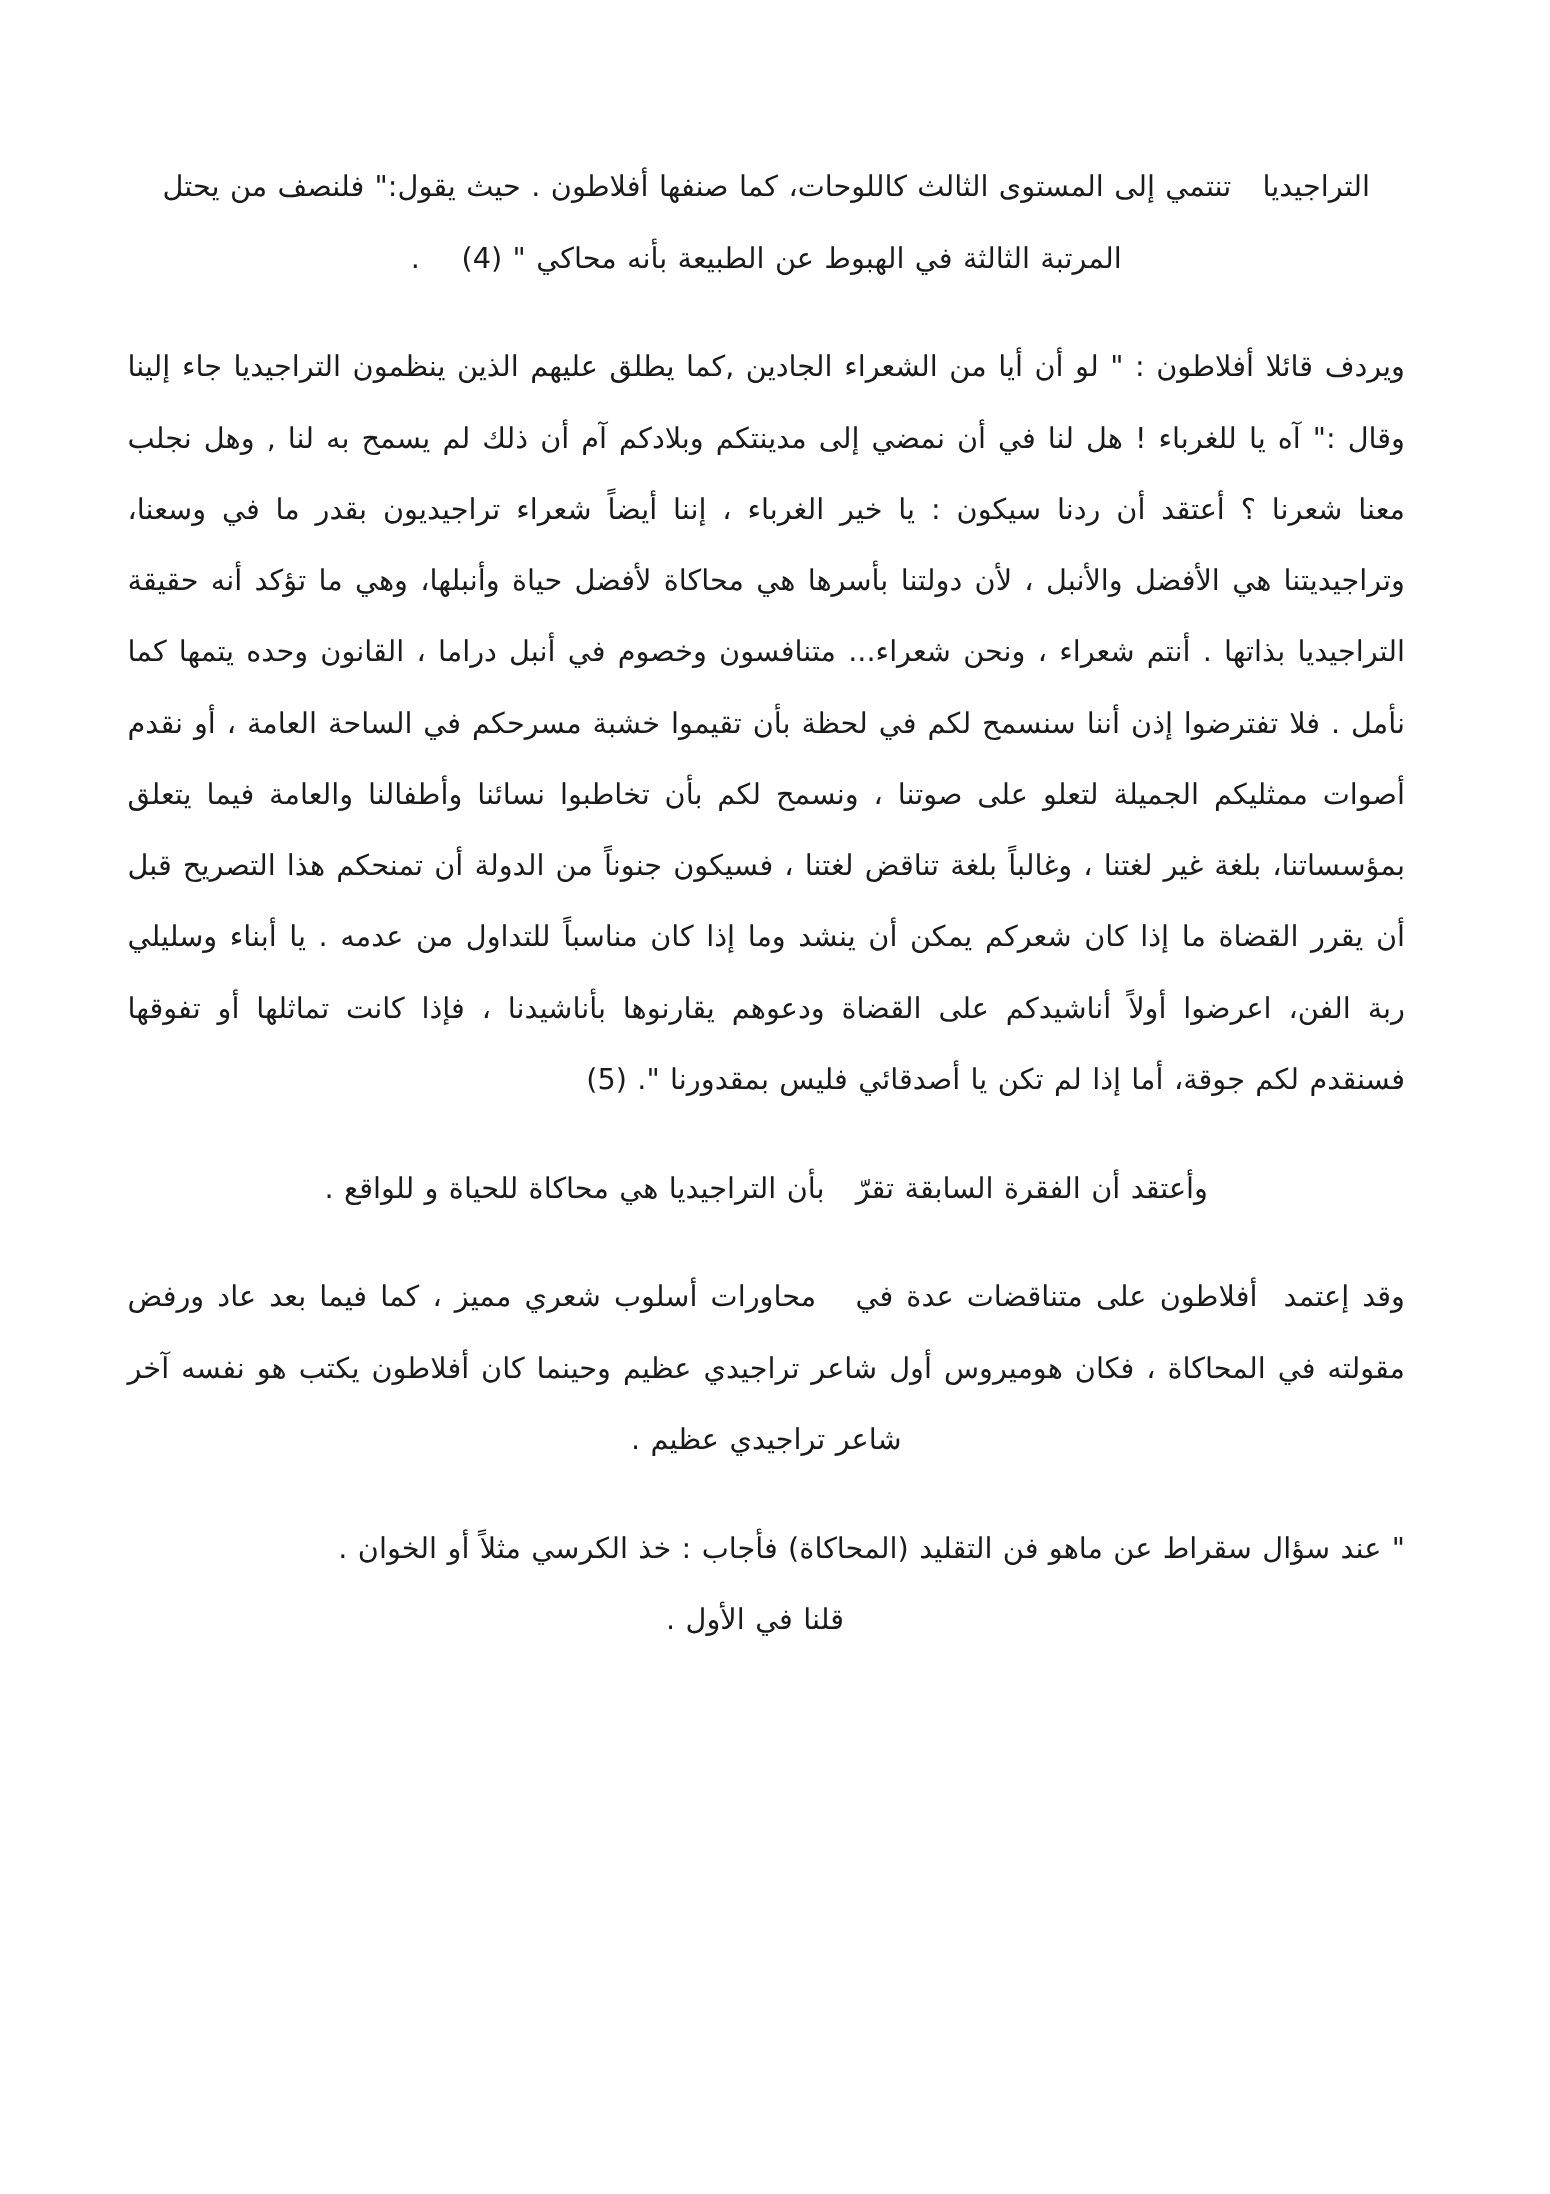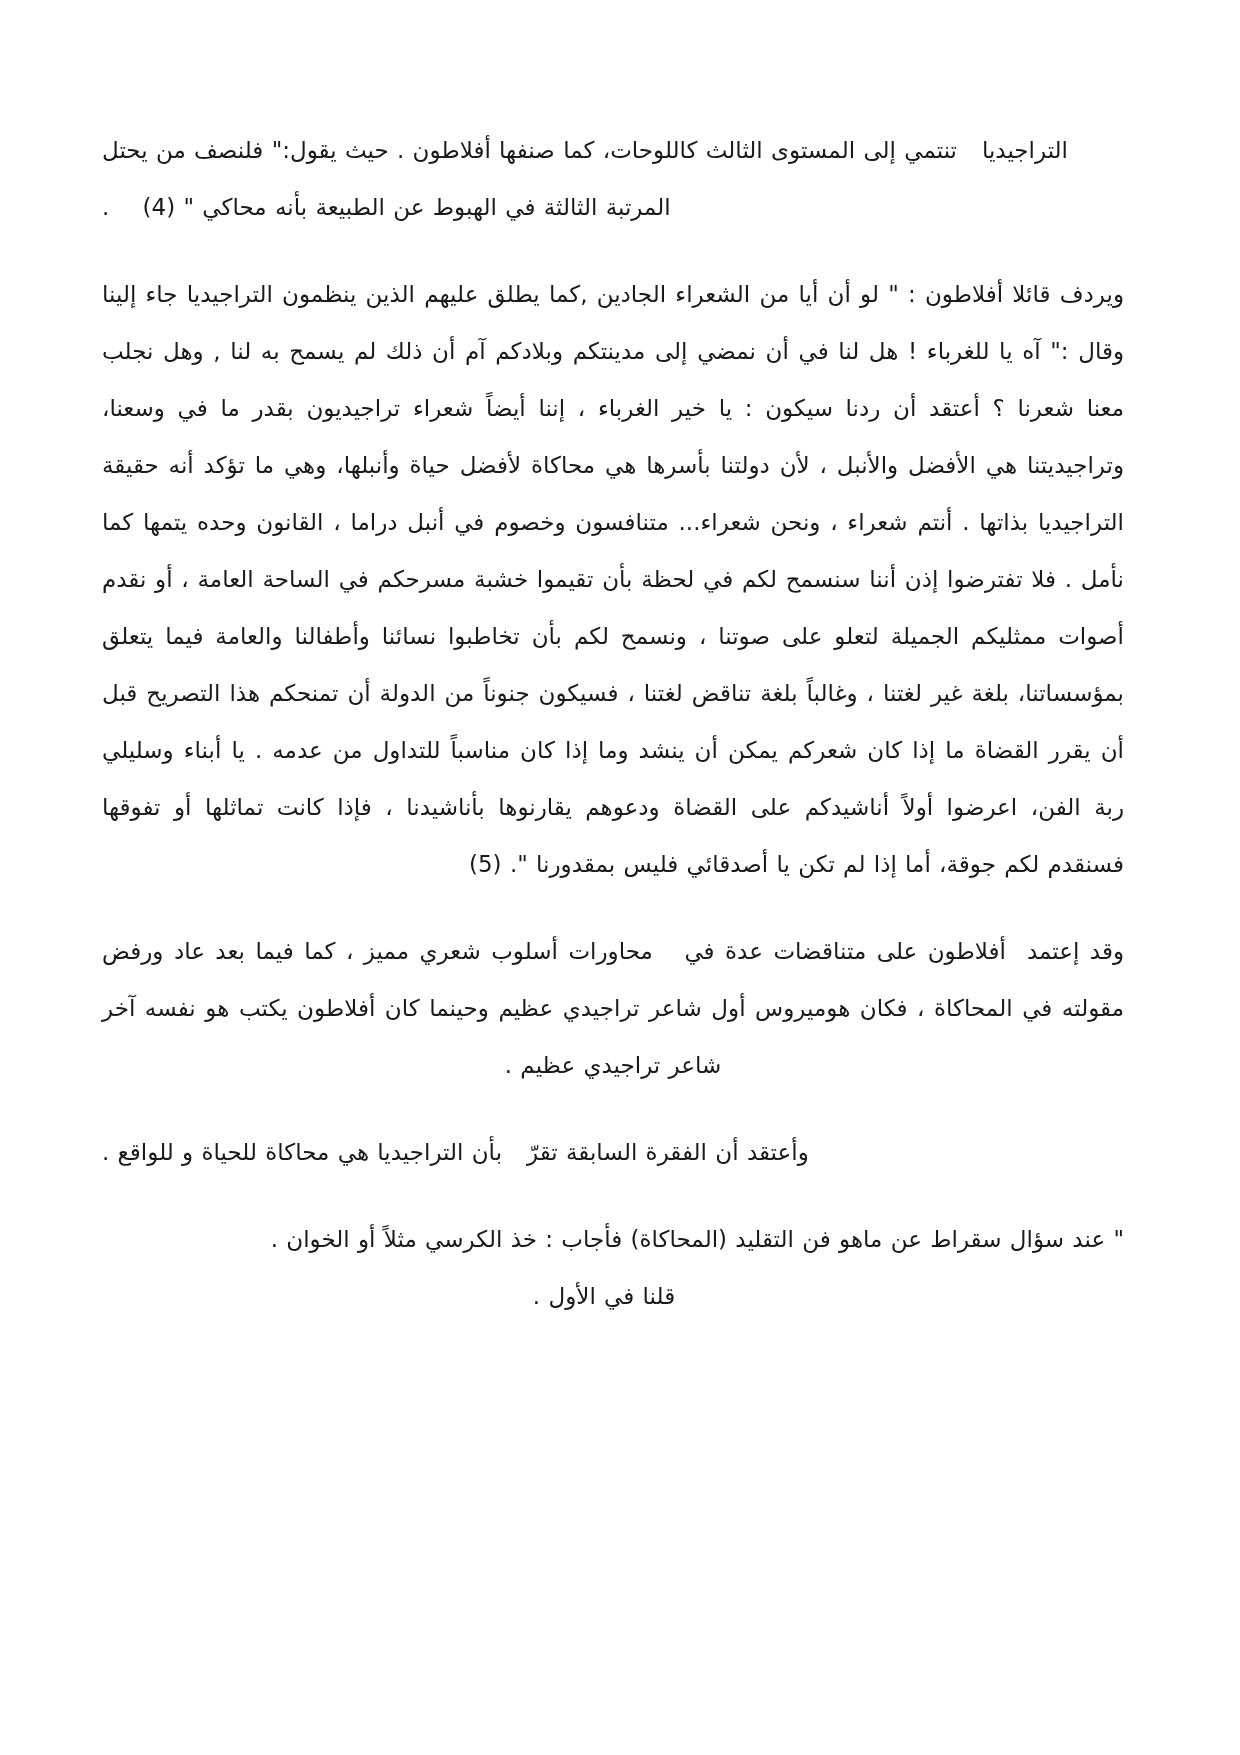--- a/index.html
+++ b/index.html
@@ -25,21 +25,21 @@
   .para {
     margin: 0 0 30px 0;
     line-height: 57px;
     text-align: justify;
     text-justify: inter-word;
     white-space: pre-wrap;
     word-spacing: 1px;
   }
   
   .para.align-right {
-    text-align: left;
+    text-align: center;
   }
   
   .para.center-last {
     text-align-last: center;
   }
   .para.center-last { text-align: justify; }
   
   .para.no-gap {
     margin-bottom: 0;
   }
@@ -51,21 +51,21 @@
 </style>
 </head>
 <body>
 
 <main class="page">
 
   <p class="para align-right">التراجيديا   تنتمي إلى المستوى الثالث كاللوحات، كما صنفها أفلاطون . حيث يقول:" فلنصف من يحتل المرتبة الثالثة في الهبوط عن الطبيعة بأنه محاكي " (4)    .</p>
 
   <p class="para">ويردف قائلا أفلاطون : " لو أن أيا من الشعراء الجادين ,كما يطلق عليهم الذين ينظمون التراجيديا جاء إلينا وقال :" آه يا للغرباء ! هل لنا في أن نمضي إلى مدينتكم وبلادكم آم أن ذلك لم يسمح به لنا , وهل نجلب معنا شعرنا ؟ أعتقد أن ردنا سيكون : يا خير الغرباء ، إننا أيضاً شعراء تراجيديون بقدر ما في وسعنا، وتراجيديتنا هي الأفضل والأنبل ، لأن دولتنا بأسرها هي محاكاة لأفضل حياة وأنبلها، وهي ما تؤكد أنه حقيقة التراجيديا بذاتها . أنتم شعراء ، ونحن شعراء... متنافسون وخصوم في أنبل دراما ، القانون وحده يتمها كما نأمل . فلا تفترضوا إذن أننا سنسمح لكم في لحظة بأن تقيموا خشبة مسرحكم في الساحة العامة ، أو نقدم أصوات ممثليكم الجميلة لتعلو على صوتنا ، ونسمح لكم بأن تخاطبوا نسائنا وأطفالنا والعامة فيما يتعلق بمؤسساتنا، بلغة غير لغتنا ، وغالباً بلغة تناقض لغتنا ، فسيكون جنوناً من الدولة أن تمنحكم هذا التصريح قبل أن يقرر القضاة ما إذا كان شعركم يمكن أن ينشد وما إذا كان مناسباً للتداول من عدمه . يا أبناء وسليلي ربة الفن، اعرضوا أولاً أناشيدكم على القضاة ودعوهم يقارنوها بأناشيدنا ، فإذا كانت تماثلها أو تفوقها فسنقدم لكم جوقة، أما إذا لم تكن يا أصدقائي فليس بمقدورنا ". (5)</p>
 
+  <p class="para align-right">وأعتقد أن الفقرة السابقة تقرّ   بأن التراجيديا هي محاكاة للحياة و للواقع .</p>
+
   <p class="para center-last">وقد إعتمد  أفلاطون على متناقضات عدة في   محاورات أسلوب شعري مميز ، كما فيما بعد عاد ورفض مقولته في المحاكاة ، فكان هوميروس أول شاعر تراجيدي عظيم وحينما كان أفلاطون يكتب هو نفسه آخر شاعر تراجيدي عظيم .</p>
-
-  <p class="para align-right">وأعتقد أن الفقرة السابقة تقرّ   بأن التراجيديا هي محاكاة للحياة و للواقع .</p>
 
   <p class="para no-gap">" عند سؤال سقراط عن ماهو فن التقليد (المحاكاة) فأجاب : خذ الكرسي مثلاً أو الخوان .</p>
 
   <p class="para closing-line">قلنا في الأول .</p>
 
 </main>
 
 </body></html>

